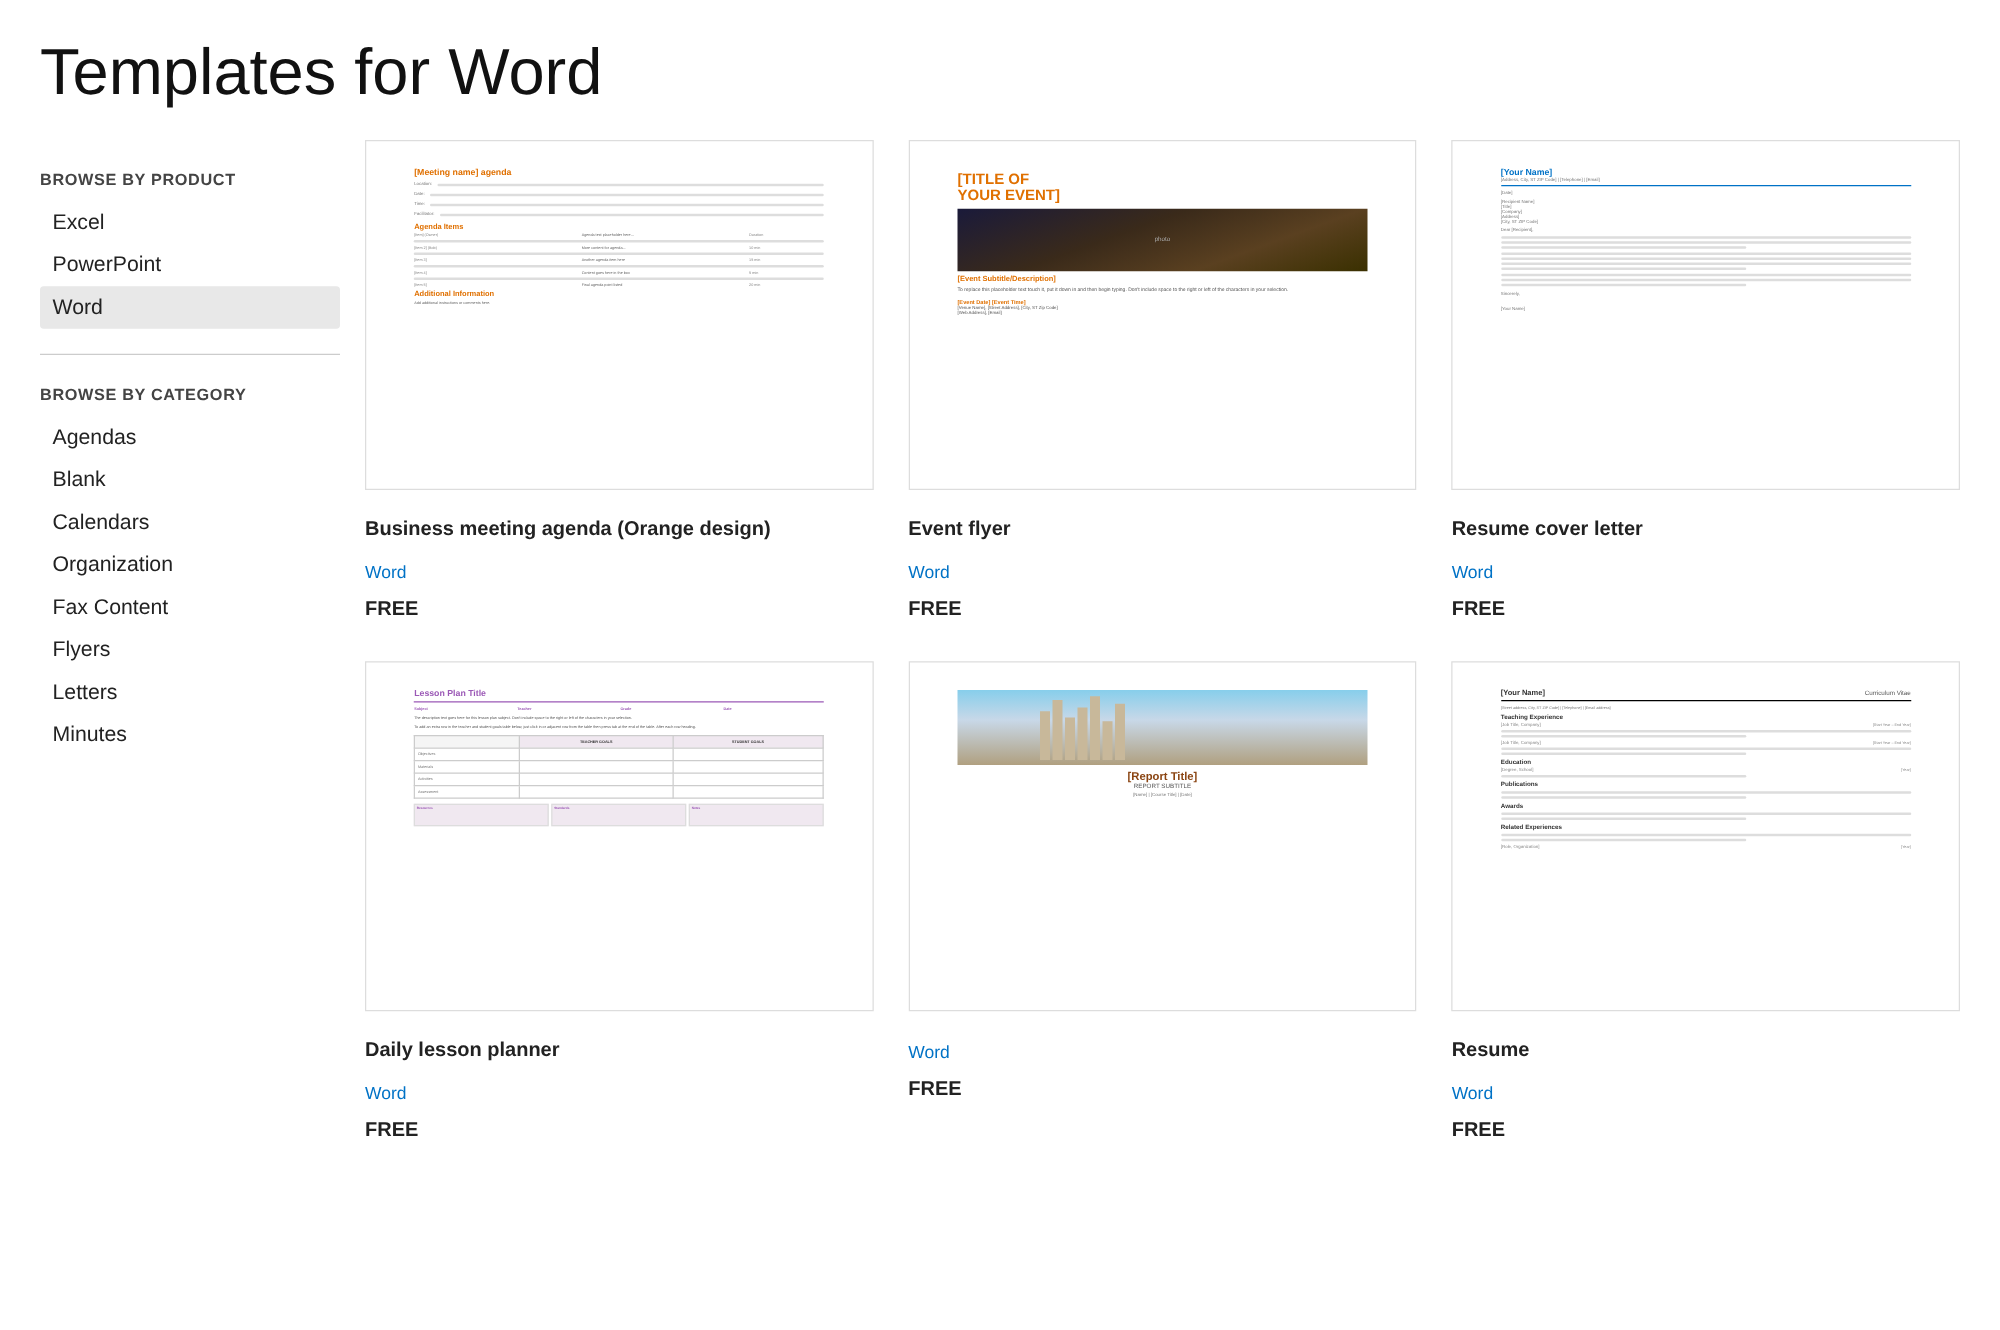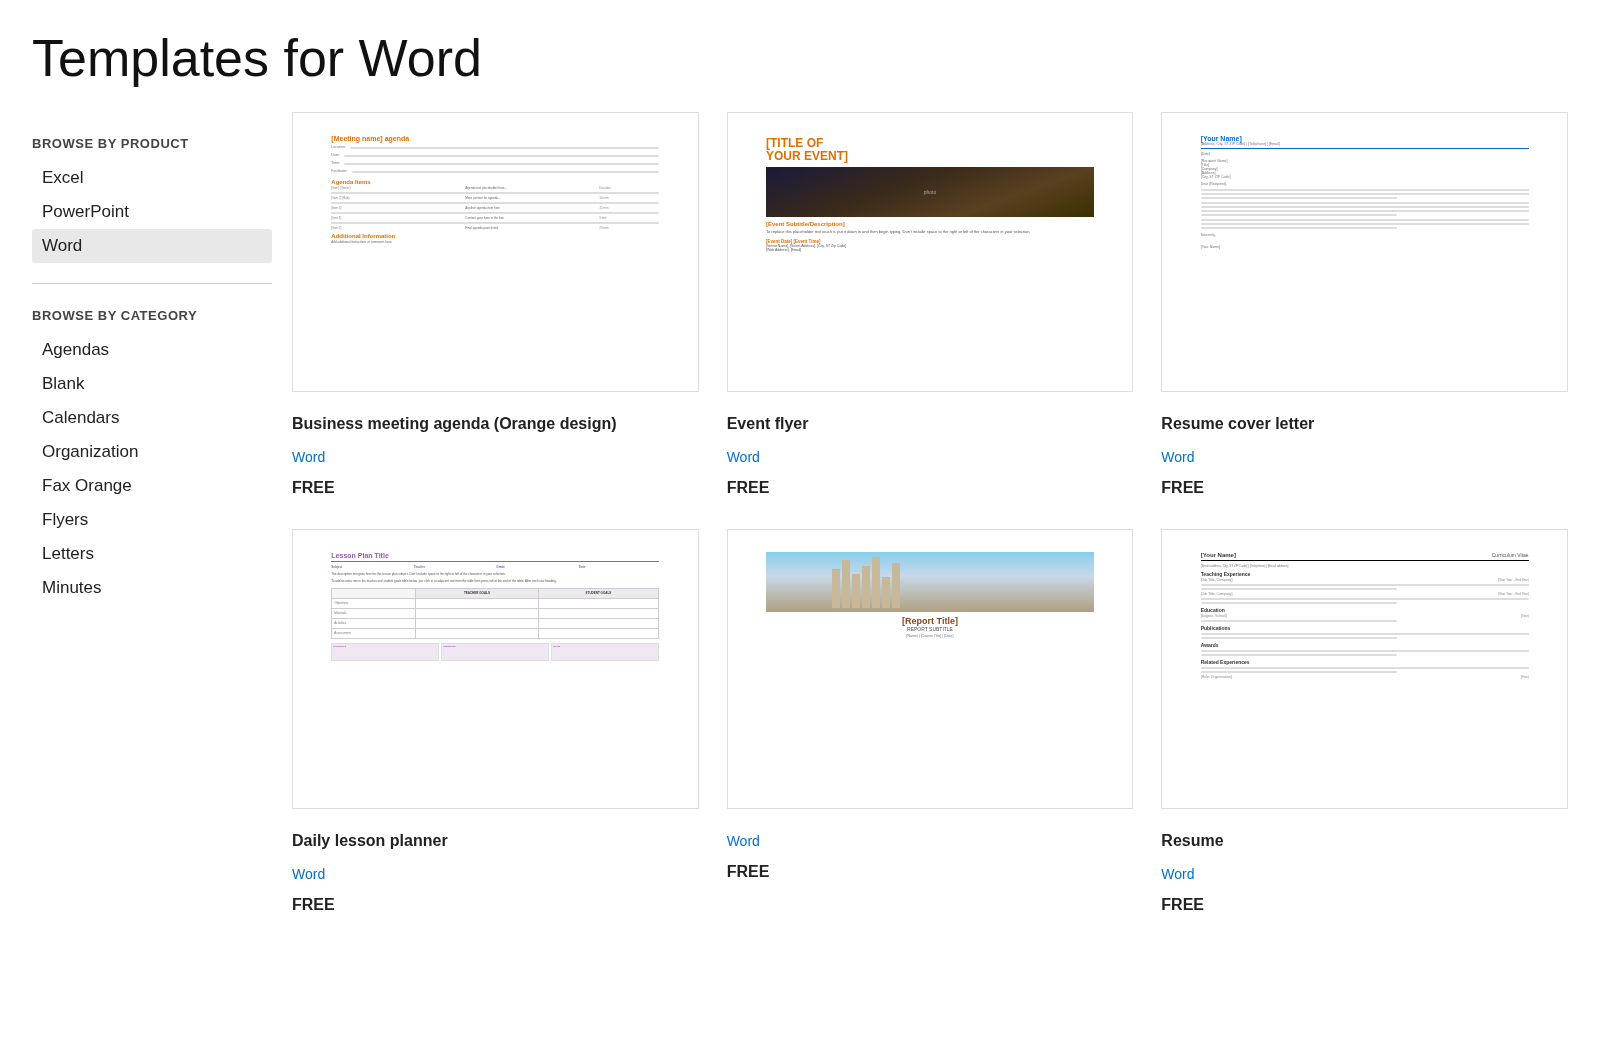--- a/index.html
+++ b/index.html
@@ -299,21 +299,21 @@
     <div class="sidebar-item active">Word</div>
 
     <hr class="sidebar-divider">
 
     <div class="sidebar-section-title">BROWSE BY CATEGORY</div>
 
     <div class="sidebar-item">Agendas</div>
     <div class="sidebar-item">Blank</div>
     <div class="sidebar-item">Calendars</div>
     <div class="sidebar-item">Organization</div>
-    <div class="sidebar-item">Fax Orange</div>
+    <div class="sidebar-item">Fax Content</div>
     <div class="sidebar-item">Flyers</div>
     <div class="sidebar-item">Letters</div>
     <div class="sidebar-item">Minutes</div>
   </div>
 
   <div class="content-grid">
 
     <div class="template-card">
       <div class="template-thumbnail">
         <div class="thumb-inner">

